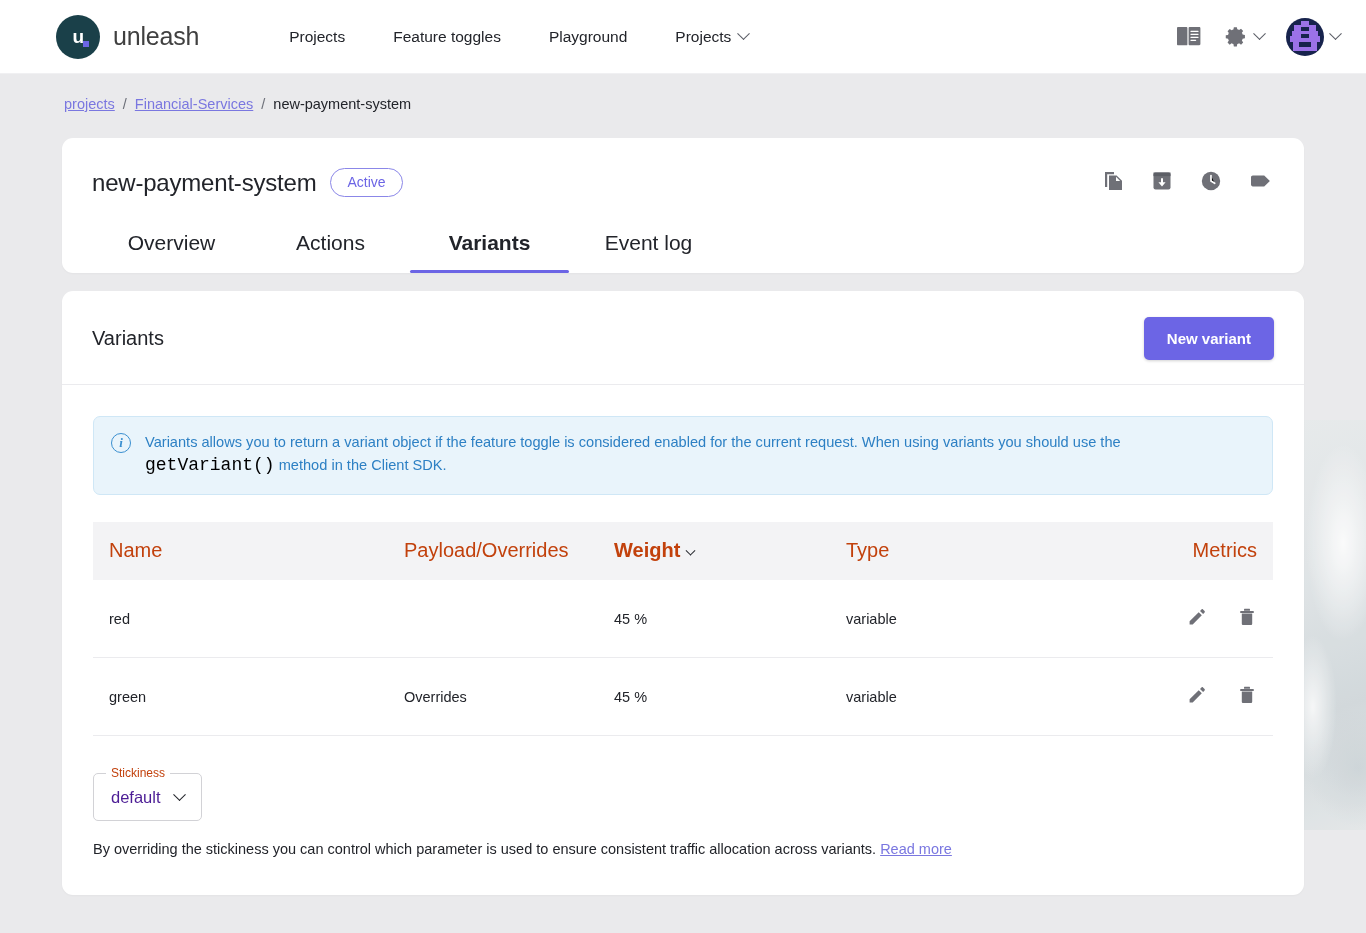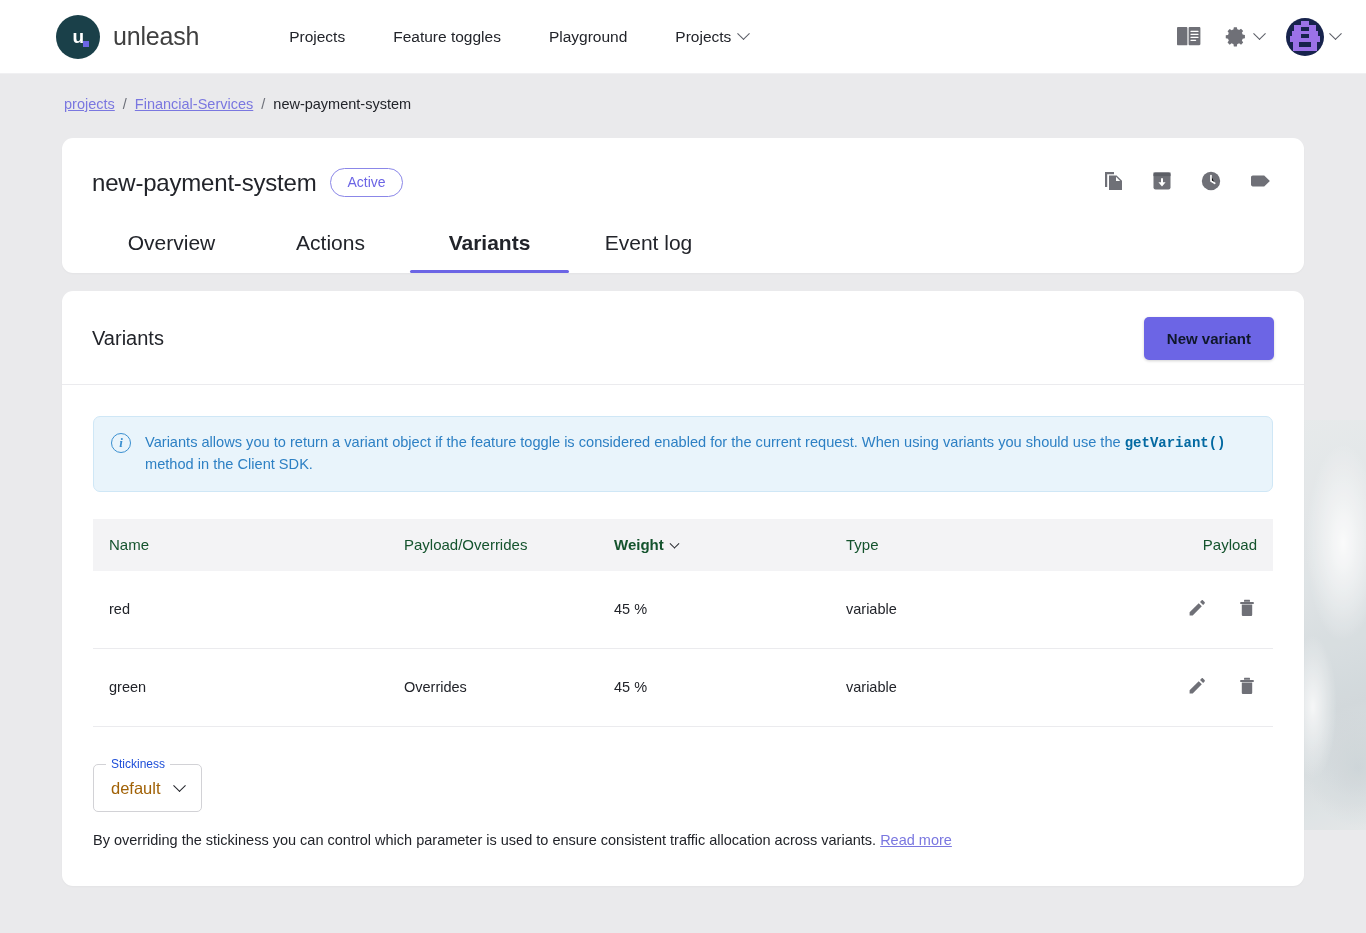--- a/index.html
+++ b/index.html
@@ -124,21 +124,21 @@
 
   
   .sec-head {
     display: flex; align-items: center;
     padding: 26px 30px 24px 30px;
     border-bottom: 1px solid #ebebee;
   }
   .sec-title { font-size: 20px; color: #22242a; }
   .btn-primary {
     margin-left: auto;
-    background: #6c65e5; color: #0f172a;
+    background: #6c65e5; color: #ffffff;
     border: none; border-radius: 5px;
     font-family: inherit; font-size: 15px; font-weight: 700;
     padding: 13px 23px; cursor: pointer;
     box-shadow: 0 1px 3px rgba(0,0,0,.18);
   }
 
   .alert {
     margin: 31px 31px 0 31px;
     background: #e9f4fb; border: 1px solid #cfe7f6;
     border-radius: 7px;
@@ -150,31 +150,31 @@
     border: 1.6px solid #3a8fd0; color: #3a8fd0;
     font-size: 13px; font-weight: 700; font-style: italic;
     display: flex; align-items: center; justify-content: center;
     margin-top: 1px; font-family: "Liberation Serif", serif;
   }
   .alert-text {
     font-size: 14.6px; color: #2d80c4; line-height: 1.42;
   }
   .alert-text code {
     font-family: "Liberation Mono", monospace;
-    font-weight: 700; font-size: 14px; color: #0369a1;
+    font-weight: 400; font-size: 18px; color: #000000;
   }
 
   table.variants {
     width: calc(100% - 62px);
     margin: 27px 31px 0 31px;
     border-collapse: collapse;
   }
   table.variants thead th {
     background: #f3f3f5;
-    font-size: 15px; font-weight: 400; color: #14532d;
+    font-size: 20px; font-weight: 400; color: #c2410c;
     text-align: left; padding: 17px 0 18px 16px;
     white-space: nowrap;
   }
   table.variants thead th.sorted { font-weight: 700; }
   table.variants thead th:last-child { text-align: right; padding-right: 16px; }
   .sortchev {
     display: inline-block; margin-left: 7px;
     width: 7px; height: 7px;
     border-right: 1.6px solid #22242a; border-bottom: 1.6px solid #22242a;
     transform: rotate(45deg) translate(-2px,-2px);
@@ -196,24 +196,24 @@
   
   .sticky-wrap { padding: 37px 31px 0 31px; }
   .select-outline {
     position: relative; display: inline-block;
     border: 1px solid #d2d2d6; border-radius: 5px;
     padding: 14px 17px 13px 17px; cursor: pointer;
   }
   .select-legend {
     position: absolute; top: -8px; left: 12px;
     background: #fff; padding: 0 5px;
-    font-size: 12px; color: #1d4ed8;
+    font-size: 12px; color: #c2410c;
   }
   .select-value {
-    font-size: 16.5px; color: #a16207;
+    font-size: 16.5px; color: #4c1d95;
     display: flex; align-items: center; gap: 14px;
   }
   .select-chev {
     display: inline-block; width: 9px; height: 9px;
     border-right: 1.8px solid #22242a; border-bottom: 1.8px solid #22242a;
     transform: rotate(45deg) translate(-2px,-2px);
   }
   .sticky-help {
     padding: 20px 31px 28px 31px;
     font-size: 14.5px; color: #22242a;
@@ -367,21 +367,21 @@
         <th class="col-payload">
           <span>Payload/Overrides</span>
         </th>
         <th class="col-weight sorted">
           <span>Weight</span><span class="sortchev"></span>
         </th>
         <th class="col-type">
           <span>Type</span>
         </th>
         <th>
-          <span>Payload</span>
+          <span>Metrics</span>
         </th>
       </tr>
     </thead>
     <tbody>
       <tr>
         <td>red</td>
         <td></td>
         <td>45 %</td>
         <td>variable</td>
         <td class="actions">

